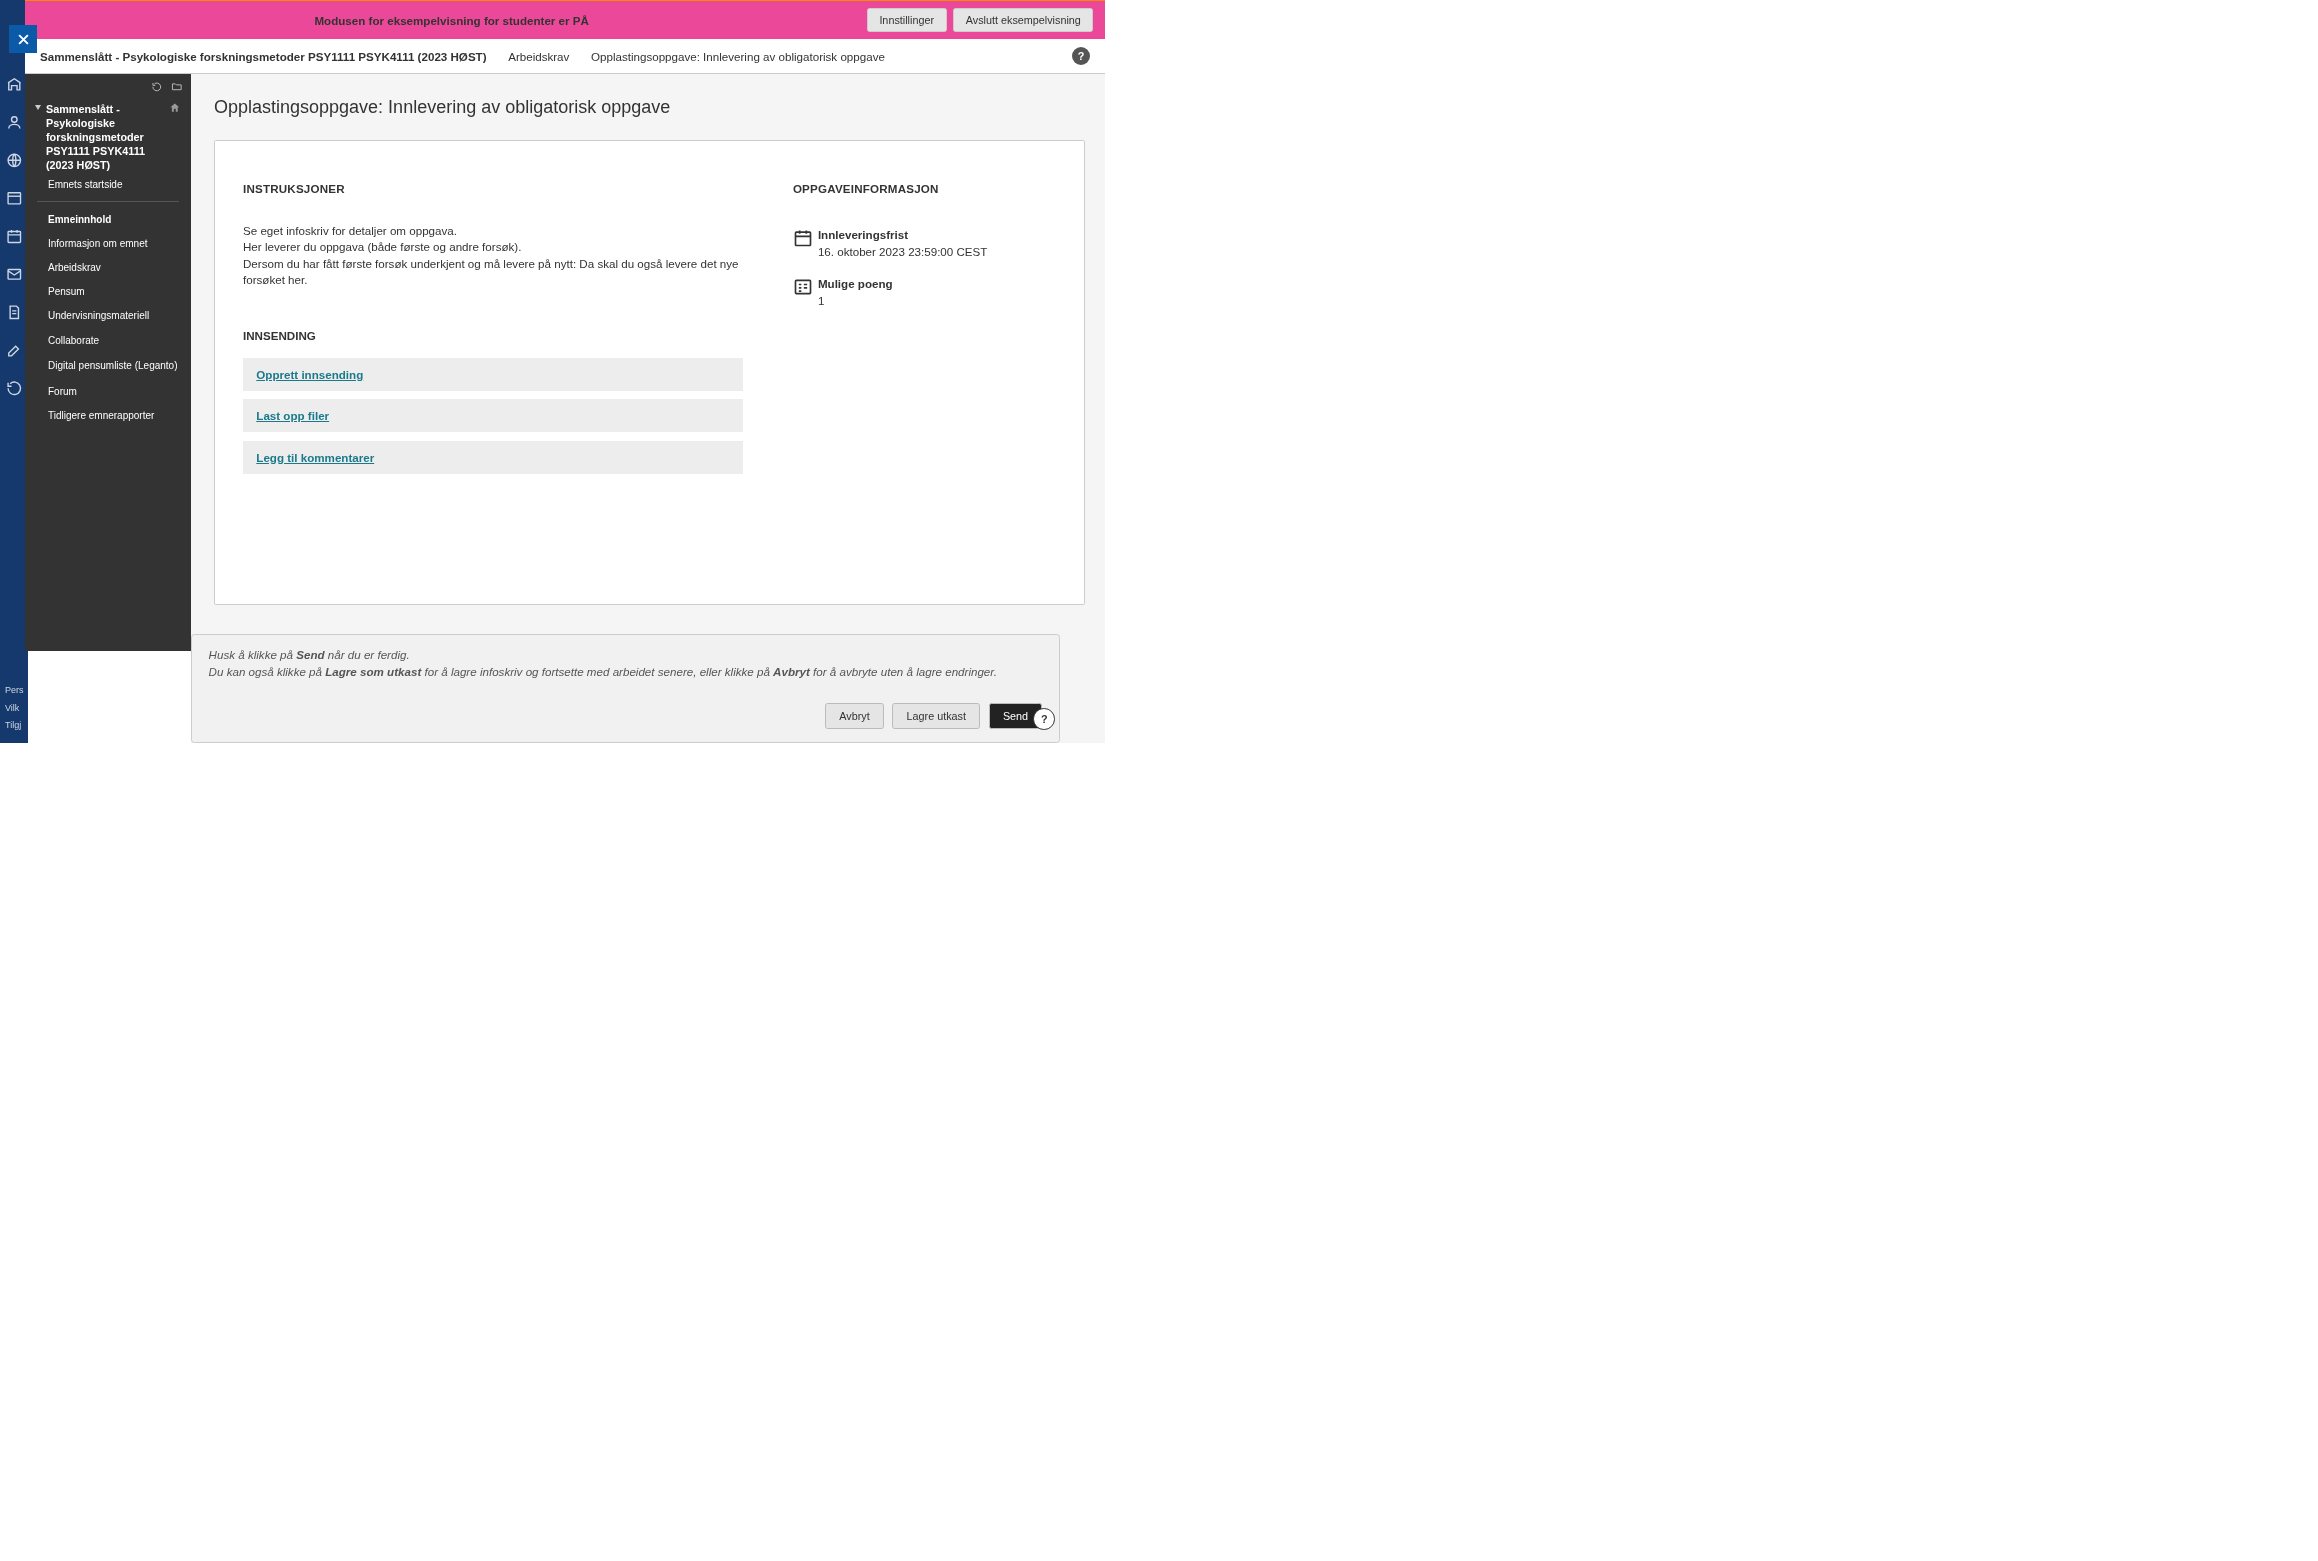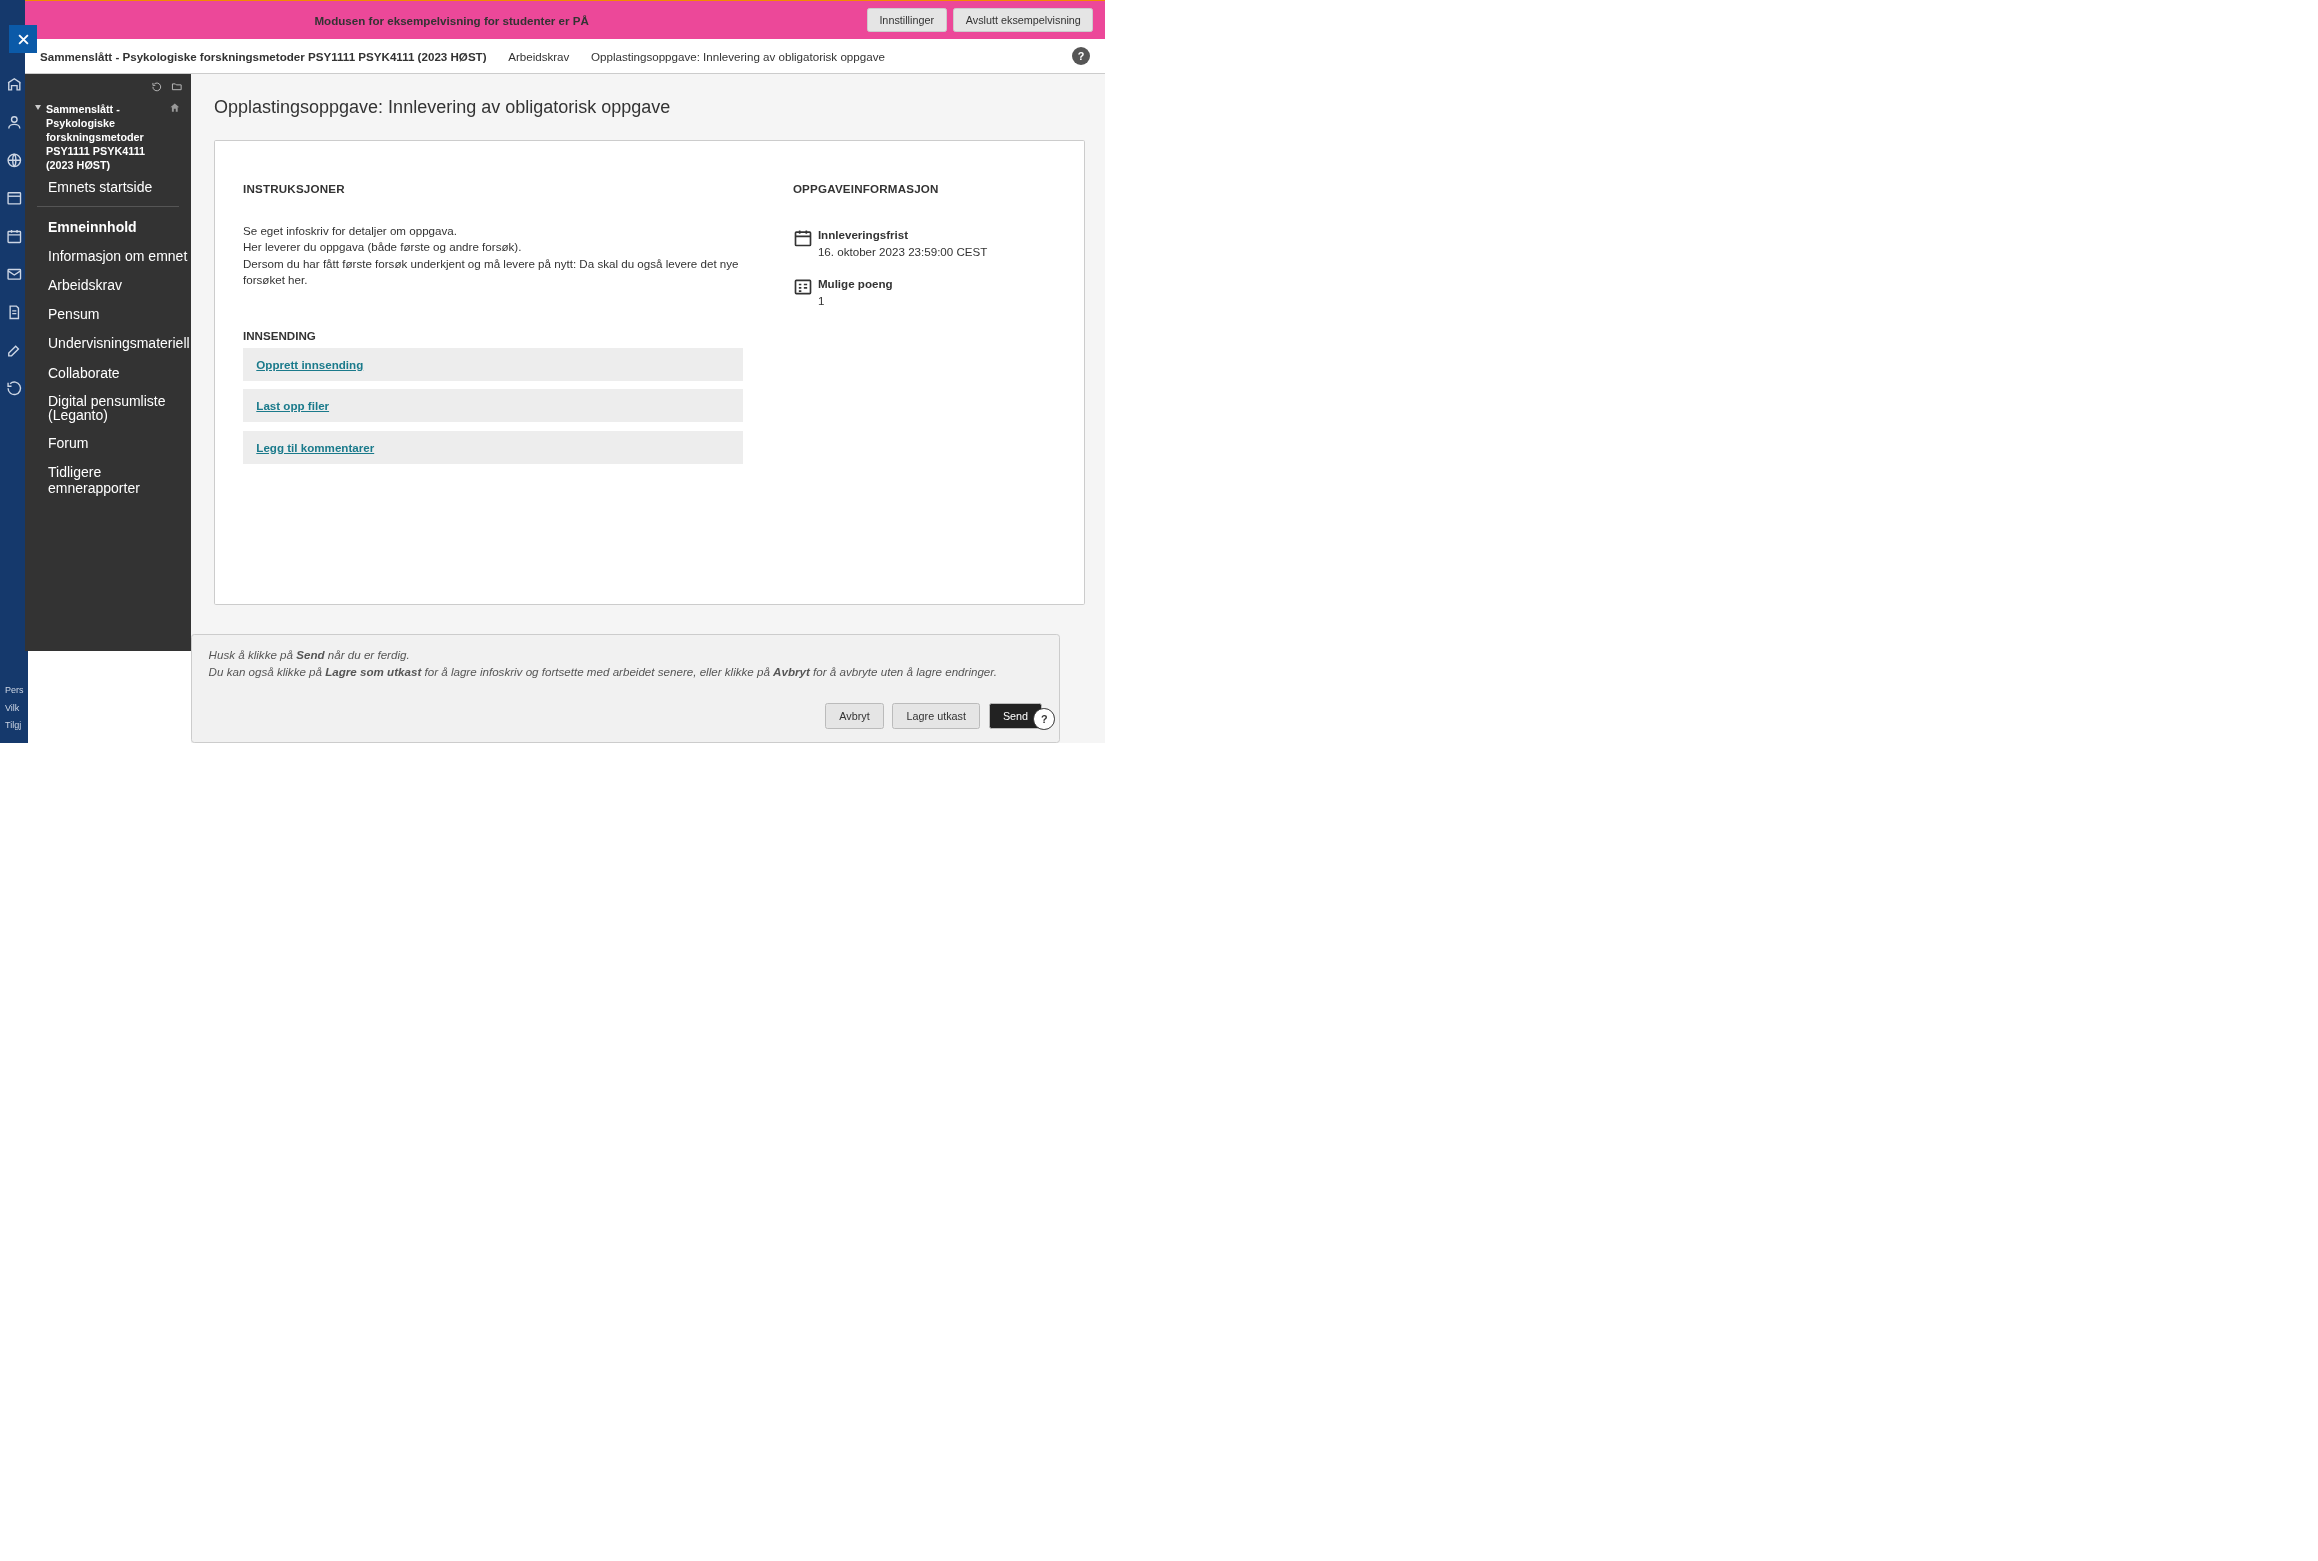--- a/index.html
+++ b/index.html
@@ -177,21 +177,21 @@
   line-height: 14px;
   flex: 1;
 }
 .dark-side .home-ic {
   color: #999;
 }
 .dark-side .nav-link {
   display: block;
   padding: 6.6px 0 6.6px 23px;
   color: #fff;
-  font-size: 14px;
+  font-size: 10px;
   text-decoration: none;
 }
 .dark-side .nav-divider {
   height: 0.8px;
   background: #555;
   margin: 5px 11.6px;
 }
 .dark-side .nav-link.active {
   font-weight: 700;
 }
@@ -235,21 +235,21 @@
 .instr-text p {
   font-size: 11.6px;
   line-height: 16.6px;
   margin-bottom: 0;
   color: #333;
 }
 .submission-head {
   font-weight: 700;
   font-size: 11.6px;
   margin-top: 40px;
-  margin-bottom: 6px;
+  margin-bottom: 16px;
 }
 .sub-bar {
   background: #ededed;
   padding: 10px 13.3px;
   margin-bottom: 8.3px;
 }
 .sub-bar a {
   color: #1a7a8b;
   font-weight: 700;
   text-decoration: underline;

